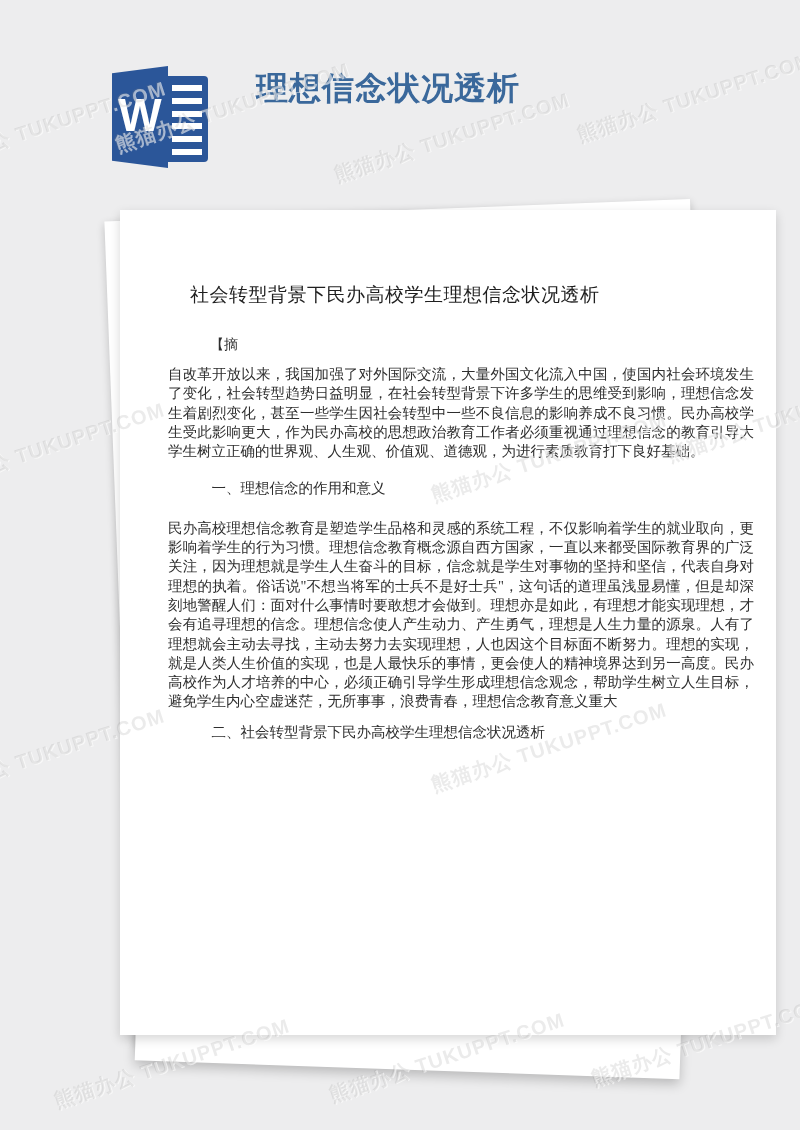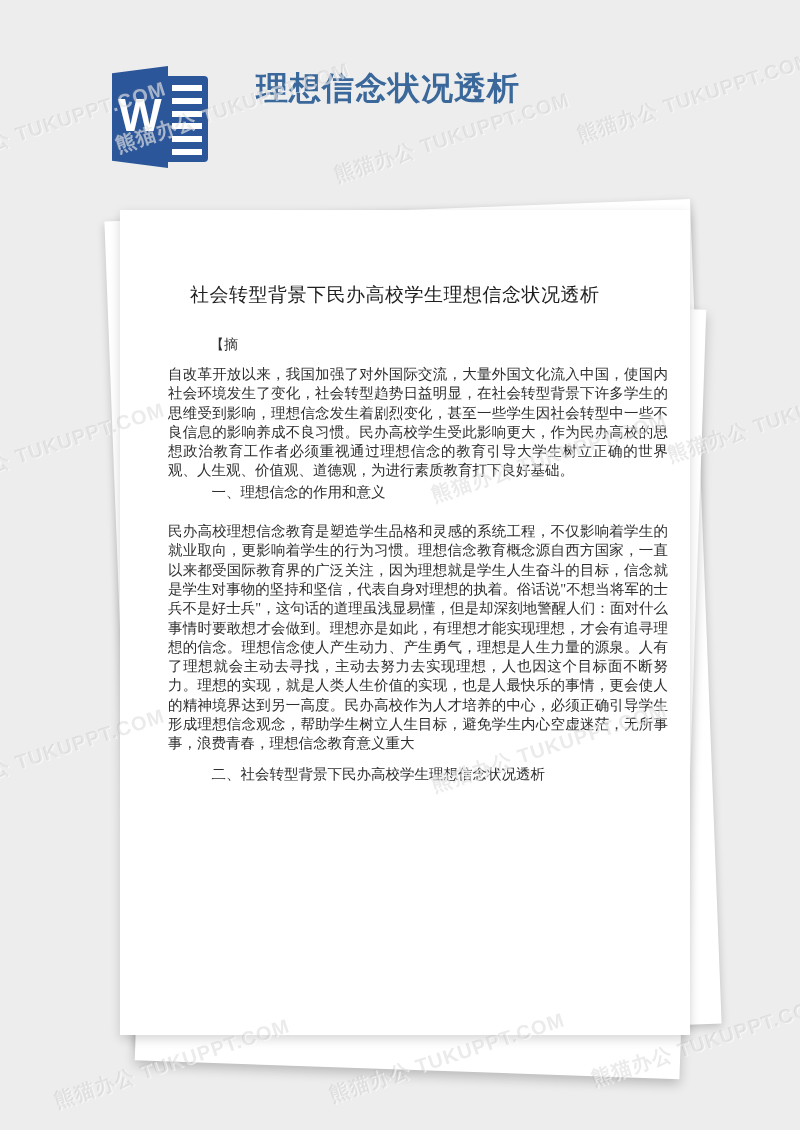--- a/index.html
+++ b/index.html
@@ -46,36 +46,36 @@
     left:120px; top:210px; width:586px; height:825px;
     transform: rotate(-2.2deg);
     box-shadow: 0 3px 9px rgba(0,0,0,0.20);
   }
   .sheet-b {
     left:148px; top:300px; width:545px; height:770px;
     transform: rotate(2deg);
     box-shadow: 0 5px 12px rgba(0,0,0,0.22);
   }
   .page {
-    position:absolute; left:120px; top:210px; width:570px; height:825px;
+    position:absolute; left:120px; top:210px; width:656px; height:825px;
     background:#fff; z-index:2;
     box-shadow: 0 4px 10px rgba(0,0,0,0.16);
   }
   .page-inner { padding:72px 22px 0 48px; color:#2e2e2e; }
 
   
   .doc-title {
     font-size:19px; color:#1f1f1f; letter-spacing:0.5px;
     margin:0 0 28px 22px; line-height:26px;
   }
   .abs-label { font-size:14px; line-height:17px; text-indent:3em; }
   .abs-body  { font-size:14px; line-height:17px; text-align:justify; }
   .kw-line   { font-size:14px; line-height:17px; text-indent:3em; margin-top:14px; }
   .para      { font-size:14.5px; line-height:19.3px; text-align:justify; margin-top:12px; }
-  .sec-head  { font-size:14.5px; line-height:19.3px; text-indent:3em; margin-top:2px; }
+  .sec-head  { font-size:14.5px; line-height:19.3px; text-indent:3em; margin-top:18px; }
   .para-2    { margin-top:20px; }
   .sec-head-2{ margin-top:11px; }
 
   
   .wm {
     position:absolute; z-index:5; white-space:nowrap;
     transform: rotate(-18deg); transform-origin: 0 50%;
     font-family:"Liberation Sans", sans-serif;
     font-weight:bold; font-size:20px; letter-spacing:1px;
     color: rgba(128,128,128,0.16);

